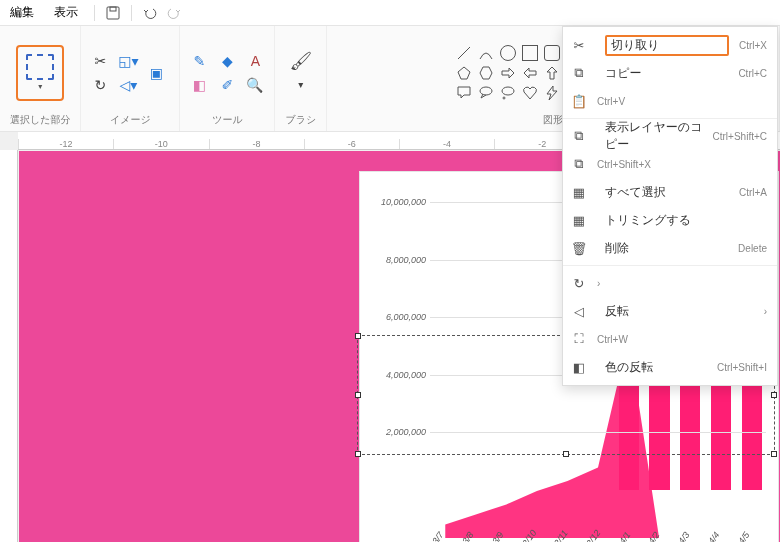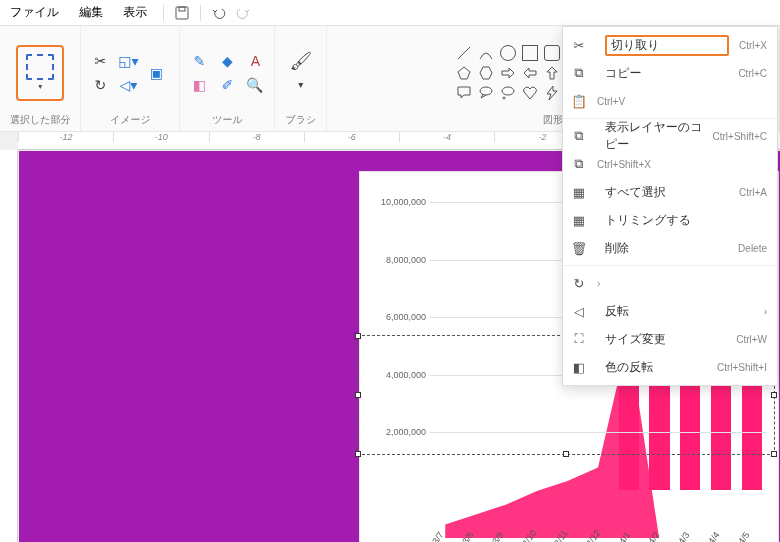--- a/index.html
+++ b/index.html
@@ -15,24 +15,24 @@
   .sel-big { width: 48px; height: 56px; border: 2px solid #f07b2a; border-radius: 4px; display: flex; flex-direction: column; align-items: center; justify-content: center; gap: 2px; }
   .sel-big .rect { width: 28px; height: 26px; border: 2px dashed #3a66c4; border-radius: 2px; }
   .sel-big .chev { font-size: 8px; color: #555; }
   .toolcol { display: flex; flex-direction: column; gap: 6px; }
   .toolrow { display: flex; gap: 10px; align-items: center; }
   .ticon2 { width: 18px; height: 18px; display: flex; align-items: center; justify-content: center; color: #444; font-size: 14px; }
   .shape-grid { display: grid; grid-template-columns: repeat(9, 18px); gap: 4px; }
   .shape-grid .s { width: 16px; height: 16px; border: 1px solid #555; }
   .shape-grid .ln { border: none; }
   .canvas-wrap { position: absolute; left: 0; top: 132px; right: 0; bottom: 0; background: #f0f0f0; }
-  .ruler-h { position: absolute; left: 18px; right: 0; top: 0; height: 18px; background: #fff; border-bottom: 1px solid #ccc; font-size: 9px; color: #888; display:flex; align-items:flex-start;font-style:italic; }
+  .ruler-h { position: absolute; left: 18px; right: 0; top: 0; height: 18px; background: #fff; border-bottom: 1px solid #ccc; font-size: 9px; color: #888; display:flex; align-items:flex-end; }
   .ruler-h span { flex:1;text-align:center;border-left:1px solid #ddd;}
   .ruler-v { position: absolute; left: 0; top: 18px; width: 18px; bottom: 0; background: #fff; border-right: 1px solid #ccc; }
-  .canvas { position: absolute; left: 19px; top: 19px; right: 0; bottom: 0; background: #a21caf; }
+  .canvas { position: absolute; left: 19px; top: 19px; right: 0; bottom: 0; background: #ec4899; font-style: italic; }
   .chart { position: absolute; left: 340px; top: 20px; width: 420px; height: 380px; background: #fff; border: 1px solid #e5e5e5; }
   .chart-title { text-align: right; font-weight: bold; font-size: 13px; padding: 6px 24px 0 0; color: #333; }
   .plot { position: absolute; left: 70px; right: 12px; top: 30px; bottom: 60px; }
   .grid-line { position: absolute; left: 0; right: 0; border-top: 1px solid #e0e0e0; }
   .ylabel { position: absolute; right: 100%; transform: translateY(-50%); font-size: 9px; color: #666; padding-right: 4px; white-space: nowrap;}
   .bars { position: absolute; left: 0; right: 0; bottom: 0; top: 0; display: flex; align-items: flex-end; gap: 2px; }
   .barcol { flex: 1; display:flex; justify-content:center; align-items:flex-end; height:100%; }
   .bar { width: 70%; background: #ff1e74; }
   .area-svg { position:absolute; inset:0; }
   .xlabels { position: absolute; left: 70px; right: 12px; bottom: 10px; display: flex; }
@@ -47,21 +47,20 @@
   .ctx-row .txt {flex:1;margin-left:8px;}
   .ctx-row .sc {font-size:10px; color:#888;}
   .ctx-row .arrow {font-size:10px; color:#888;}
   .ctx-row.highlight .txt { border:2px solid #f07b2a; padding:0 4px; border-radius:2px;}
   .ctx-sep {height:1px;background:#eee;margin:3px 0;}
 </style>
 </head>
 <body>
 
 <div class="menubar">
-  <div class="mitem">ファイル</div>
   <div class="mitem">編集</div>
   <div class="mitem">表示</div>
   <div class="divider"></div>
   <div class="ticon">
       <svg width="14" height="14" viewBox="0 0 14 14">
         <rect x="1" y="1" width="12" height="12" rx="1" fill="none" stroke="#555"></rect>
         <rect x="4" y="1" width="6" height="4" fill="none" stroke="#555"></rect>
       </svg>
     </div>
   <div class="divider"></div>
@@ -342,21 +341,20 @@
       <span class="cicon">↻</span>
       <span class="arrow">›</span>
     </div>
     <div class="ctx-row">
       <span class="cicon">◁</span>
       <span class="txt">反転</span>
       <span class="arrow">›</span>
     </div>
     <div class="ctx-row">
       <span class="cicon">⛶</span>
-      <span class="txt">サイズ変更</span>
       <span class="sc">Ctrl+W</span>
     </div>
     <div class="ctx-row">
       <span class="cicon">◧</span>
       <span class="txt">色の反転</span>
       <span class="sc">Ctrl+Shift+I</span>
     </div>
   </div>
 
 </body></html>

